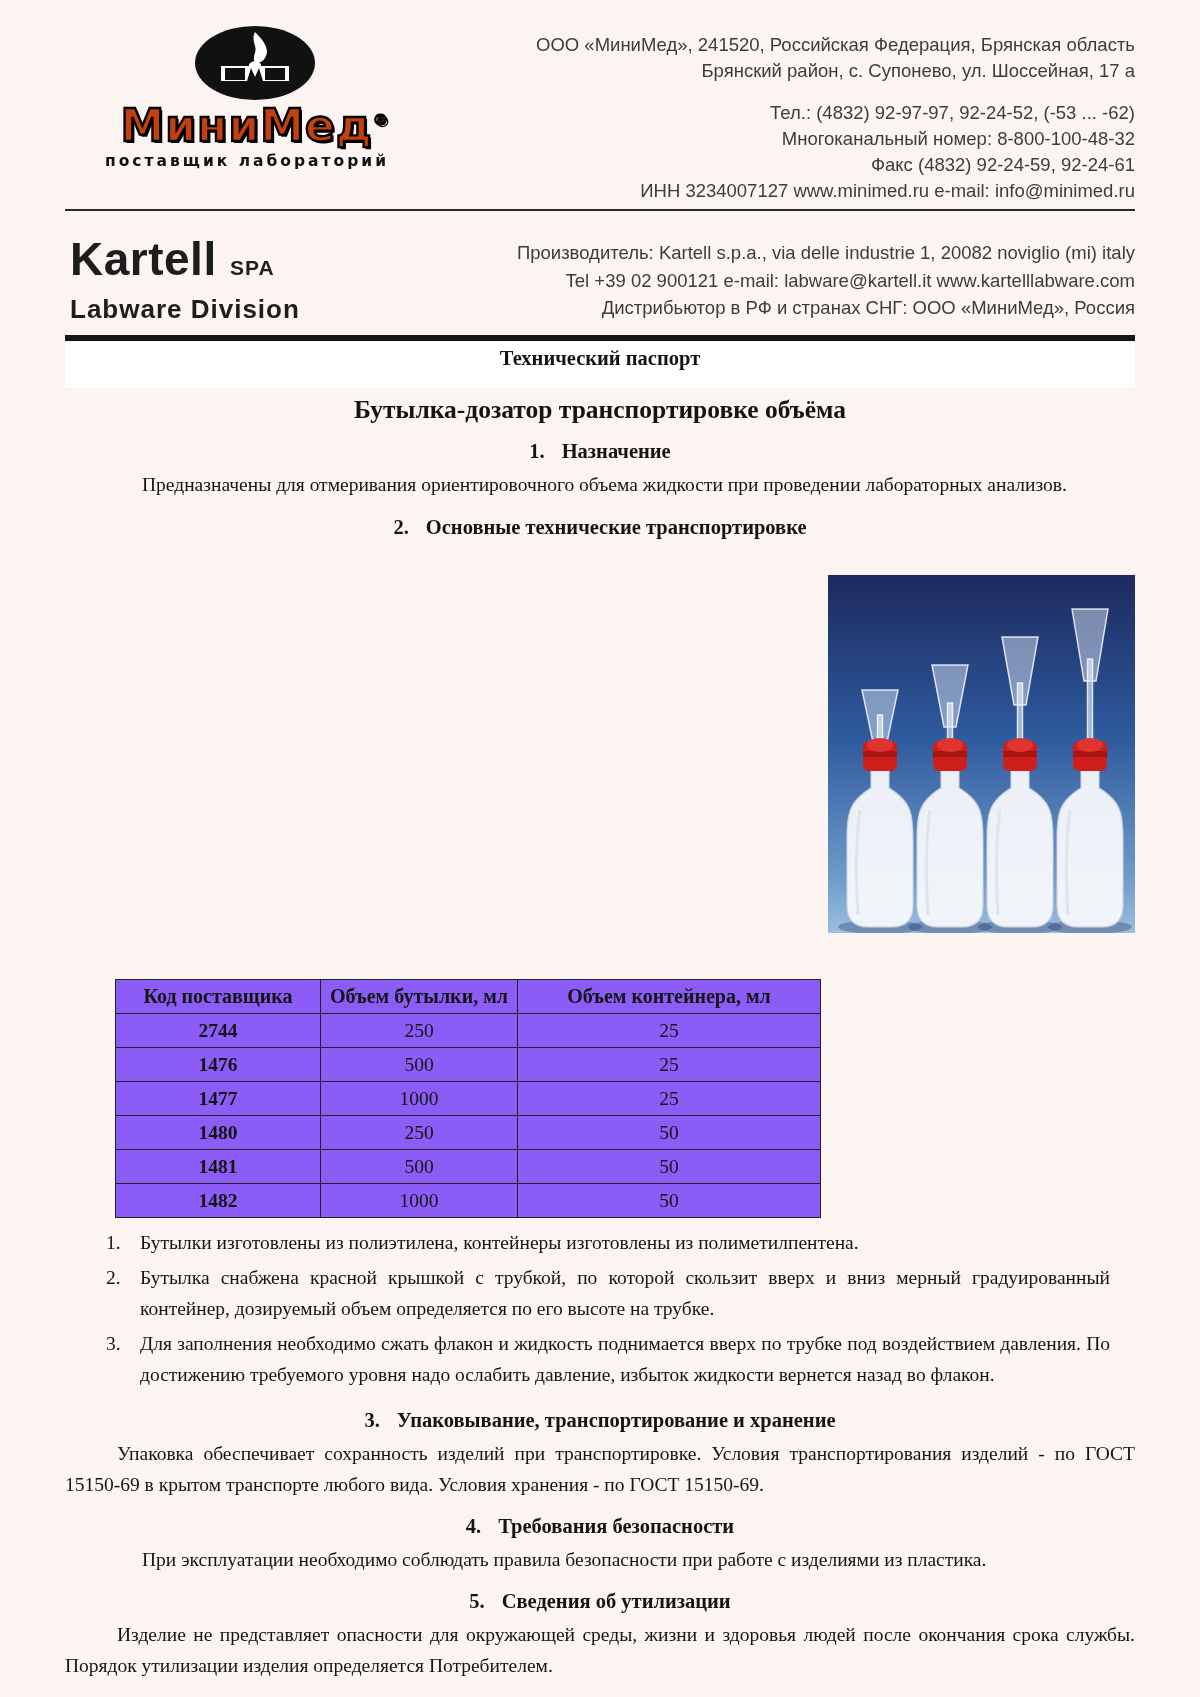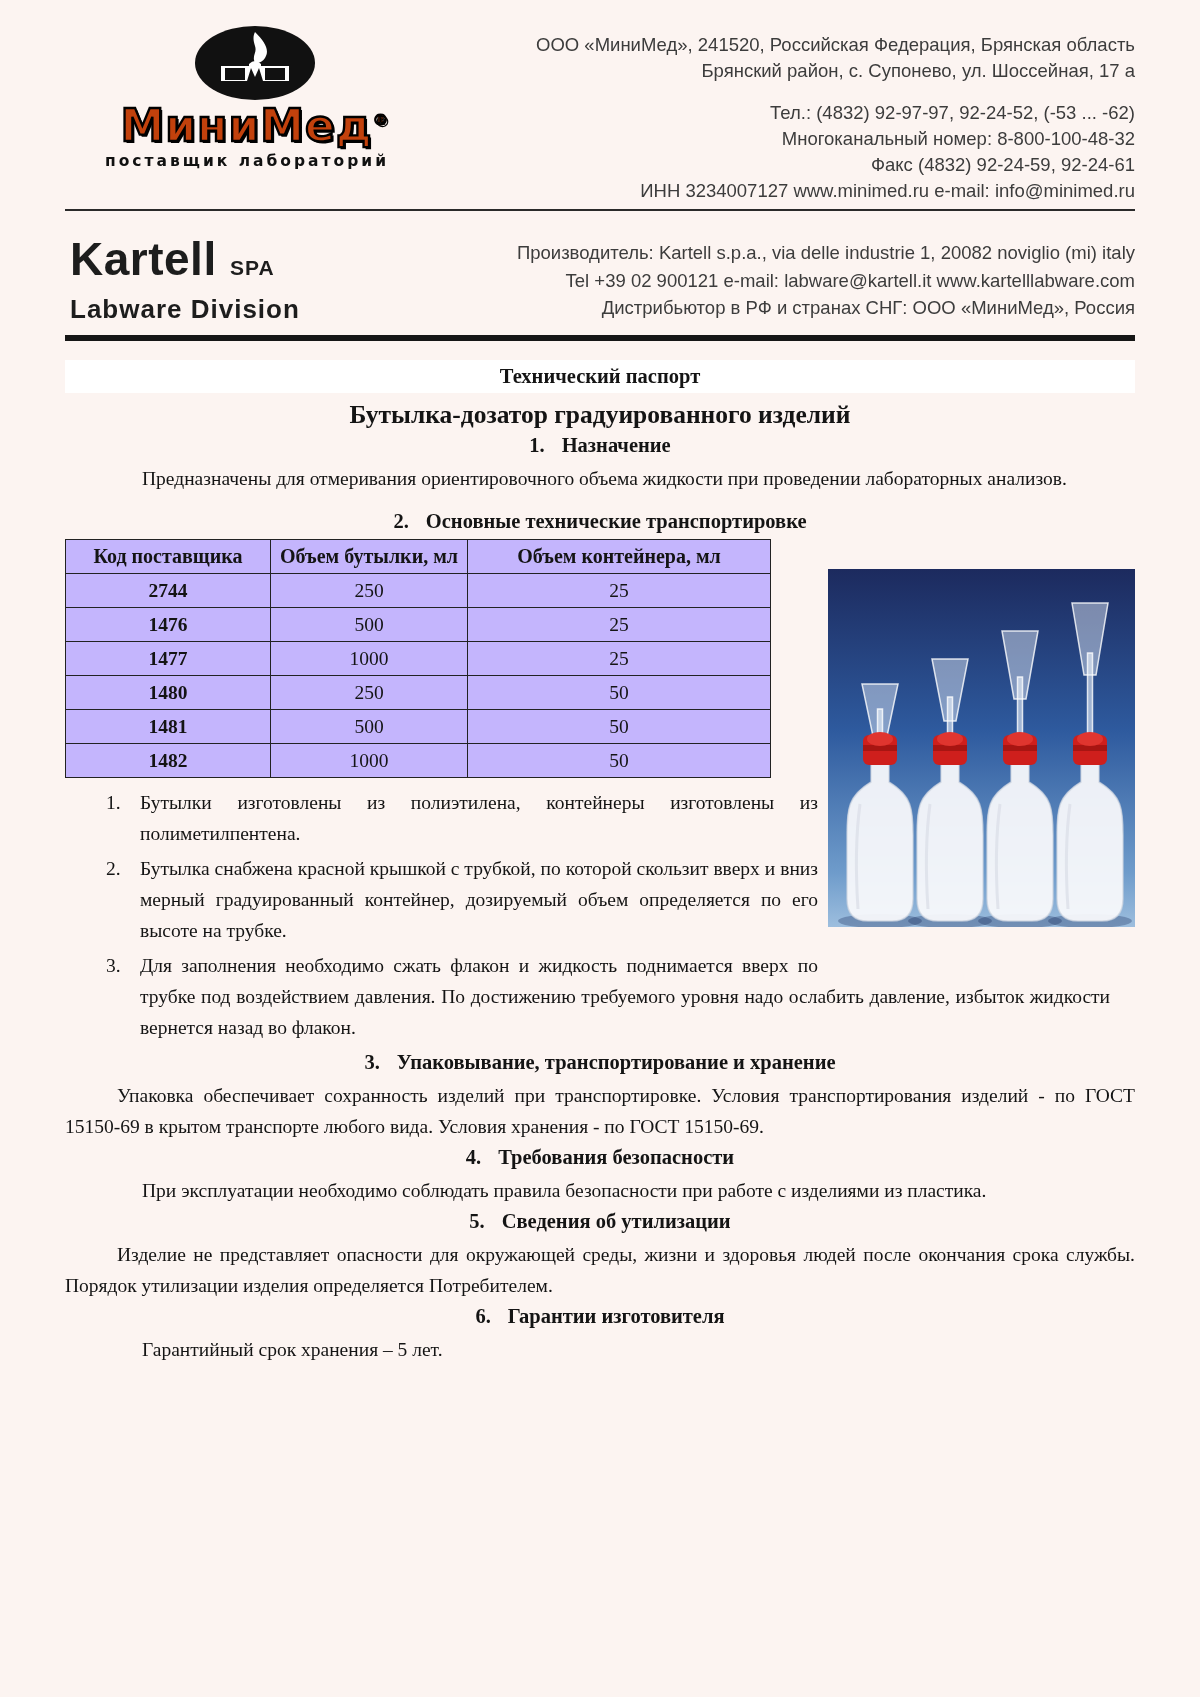--- a/index.html
+++ b/index.html
@@ -30,33 +30,33 @@
   .lh-bottom { display:flex; justify-content:space-between; align-items:flex-start; padding:24px 0 10px 0; }
   .kartell-block { width:330px; padding-left:5px; color:#1d1d1d; font-family:"Liberation Sans", sans-serif; }
   .kartell-line1 { font-weight:bold; font-size:46px; line-height:48px; letter-spacing:0.5px; }
   .kartell-suffix { font-size:21px; font-weight:bold; letter-spacing:1px; }
   .kartell-division { font-weight:bold; font-size:26px; letter-spacing:1px; margin-top:2px; }
   .kartell-contact { flex:1; text-align:right; font-family:"Liberation Sans", sans-serif;
     font-size:18.5px; line-height:27.5px; color:#3c3c3c; padding-top:4px; }
   .thick-bar { height:6px; background:#161616; }
 
   
-  .doc-type-strip { background:#ffffff; height:33px; line-height:33px; text-align:center;
-    font-weight:bold; font-size:20.5px; margin-top:19px; }
+  .doc-type-strip { background:#ffffff; height:46px; line-height:33px; text-align:center;
+    font-weight:bold; font-size:20.5px; margin-top:1px; }
   .doc-title { text-align:center; font-weight:bold; font-size:25.5px; margin-top:7px; }
 
-  .sec-h { text-align:center; font-weight:bold; font-size:20.5px; margin-top:4px; margin-bottom:6px; }
+  .sec-h { text-align:center; font-weight:bold; font-size:20.5px; margin-top:15px; margin-bottom:6px; }
   .sec-num { margin-right:17px; }
   .para { font-size:19.5px; line-height:31px; text-align:justify; margin:0 25px; text-indent:52px; }
 
   
   .specs-wrap { margin-top:2px; overflow:visible; }
   .photo-fig { float:right; width:307px; height:358px; margin:30px 0 46px 10px; }
-  .spec-table { border-collapse:collapse; width:705px; table-layout:fixed;
-    background:#c4b5fd; }
+  .spec-table { border-collapse:collapse; margin-left:50px; width:705px; table-layout:fixed;
+    background:#8b5cf6; }
   .spec-table col.c1 { width:205px; } .spec-table col.c2 { width:197px; } .spec-table col.c3 { width:303px; }
   .spec-table th, .spec-table td { border:1.6px solid #222; text-align:center; font-size:19.5px;
     padding:4px 6px; height:34px; }
   .spec-table th { font-weight:bold; font-size:20px; }
   .spec-table td.code { font-weight:bold; }
 
   .notes { margin-top:9px; }
   .note { position:relative; margin:0 25px; padding-left:50px; font-size:19.5px; line-height:31px;
     text-align:justify; margin-bottom:4px; }
   .note .num { position:absolute; left:16px; top:0; }
@@ -101,21 +101,21 @@
       <div class="kartell-contact">
         <div>Производитель: Kartell s.p.a., via delle industrie 1, 20082 noviglio (mi) italy</div>
         <div>Tel +39 02 900121  e-mail: labware@kartell.it   www.kartelllabware.com</div>
         <div>Дистрибьютор в РФ и странах СНГ: ООО «МиниМед», Россия</div>
       </div>
     </div>
     <div class="thick-bar"></div>
   </div>
 
   <div class="content doc-type-strip">Технический паспорт</div>
-  <div class="content doc-title">Бутылка-дозатор градуированного изделий</div>
+  <div class="content doc-title">Бутылка-дозатор транспортировке объёма</div>
 
   <div class="content sec-h">
     <span class="sec-num">1.</span><span>Назначение</span>
   </div>
   <div class="content">
       <p class="para">Предназначены для отмеривания ориентировочного объема жидкости при проведении лабораторных анализов.</p>
     </div>
 
   <div class="content sec-h" style="margin-top:16px">
     <span class="sec-num">2.</span><span>Основные технические транспортировке</span>

